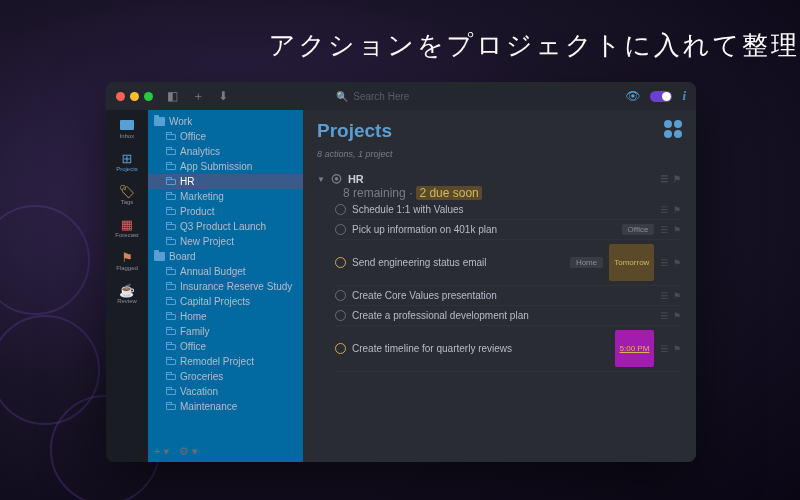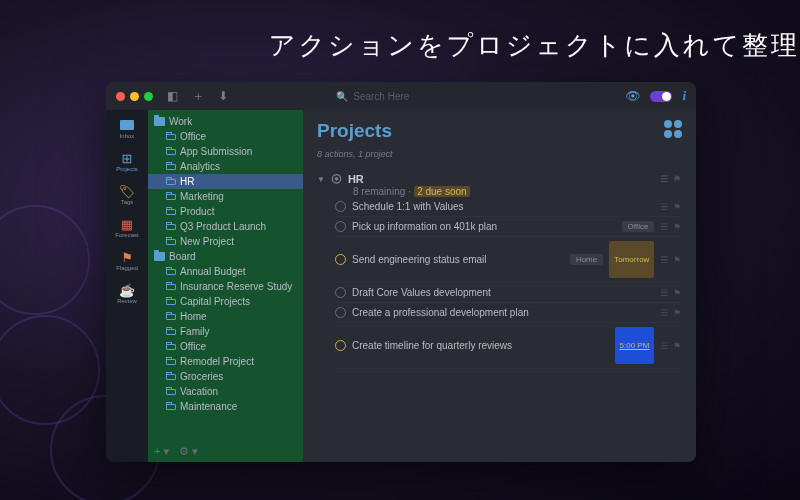--- a/index.html
+++ b/index.html
@@ -33,51 +33,51 @@
 .rail-ic { width: 16px; height: 14px; display: flex; align-items: center; justify-content: center; font-size: 13px; }
 .rail-lbl { font-size: 6px; color: #8a8d98; }
 .rail-item.active .rail-lbl { color: #5a9fd4; }
 .inbox-ic { background: #5a9fd4; width: 14px; height: 10px; border-radius: 1px; }
 .proj-ic { color: #5a9fd4; }
 .tag-ic { color: #d4a85a; }
 .fc-ic { color: #d4645a; }
 .flag-ic { color: #d4845a; }
 .rev-ic { color: #8a7ad4; }
 
-.outline { width: 155px; background: #14532d; overflow-y: auto; font-size: 10px; color: #b8bbc8; padding: 4px 0; }
+.outline { width: 155px; background: #0369a1; overflow-y: auto; font-size: 10px; color: #b8bbc8; padding: 4px 0; }
 .fold { display: flex; align-items: center; padding: 2px 6px; gap: 4px; cursor: pointer; }
 .fold-ic { width: 11px; height: 9px; background: #5a9fd4; border-radius: 1px; position: relative; flex-shrink: 0; }
 .fold-ic::before { content: ''; position: absolute; top: -2px; left: 0; width: 5px; height: 2px; background: #5a9fd4; border-radius: 1px 1px 0 0; }
 .proj { display: flex; align-items: center; padding: 2px 6px 2px 18px; gap: 4px; cursor: pointer; }
 .proj-fic { width: 10px; height: 6px; border: 1px solid #5a9fd4; border-radius: 1px; flex-shrink: 0; position: relative; }
 .proj-fic::before { content: ''; position: absolute; left: -1px; top: -3px; width: 4px; height: 2px; border: 1px solid #5a9fd4; border-bottom: none; border-radius: 1px 1px 0 0; }
 .proj.selected { background: #3a5a8a; color: #fff; }
 .outline-footer { position: absolute; bottom: 4px; left: 48px; color: #6a6d78; font-size: 11px; display: flex; gap: 10px; }
 
 .main { flex: 1; background: #2a2c34; padding: 10px 14px; overflow-y: auto; position: relative; }
 .main-hdr { display: flex; justify-content: space-between; align-items: flex-start; }
 .main-title { color: #5a9fd4; font-size: 19px; font-weight: 600; }
 .main-sub { color: #7a7d88; font-size: 9px; font-style: italic; margin-top: 7px; }
 .grid-ic { display: grid; grid-template-columns: 8px 8px; gap: 2px; }
 .grid-ic span { width: 8px; height: 8px; background: #5a9fd4; border-radius: 50%; }
 
 .group { margin-top: 14px; }
 .group-hdr { display: flex; align-items: center; gap: 6px; color: #c8cbd8; font-size: 11px; font-weight: 600; }
 .disc { color: #7a7d88; font-size: 8px; }
-.group-sub { font-size: 10px; color: #7a7d88; margin-left: 36px; margin-top: 1px; }
+.group-sub { font-size: 12px; color: #7a7d88; margin-left: 26px; margin-top: 1px; }
 .due-soon { background: #5a4a2a; color: #d4b85a; padding: 0 3px; border-radius: 2px; }
 
 .task { display: flex; align-items: center; gap: 6px; padding: 4px 0; font-size: 10px; color: #b8bbc8; margin-left: 18px; border-bottom: 1px solid rgba(255,255,255,0.03); }
 .chk { width: 11px; height: 11px; border: 1.2px solid #6a6d78; border-radius: 50%; flex-shrink: 0; }
 .chk.soon { border-color: #d4a85a; }
 .task-txt { flex: 1; }
 .tag-pill { background: #3a3c44; color: #8a8d98; font-size: 8px; padding: 1px 6px; border-radius: 2px; }
 .due { font-size: 8px; padding: 14px 5px; border-radius: 2px; }
 .due.tom { background: #5a4a2a; color: #d4b85a; }
-.due.time { background: #1d4ed8; color: #d4b85a; text-decoration: underline; }
+.due.time { background: #a21caf; color: #d4b85a; text-decoration: underline; }
 .task-trail { color: #4a4d58; font-size: 9px; letter-spacing: 1px; }
 </style>
 </head>
 <body>
 
 <div class="bg-ring ring1"></div>
 <div class="bg-ring ring2"></div>
 <div class="bg-ring ring3"></div>
 
 <div class="tagline">アクションをプロジェクトに入れて整理</div>
@@ -139,25 +139,25 @@
         <div class="fold">
           <div class="fold-ic"></div>
           <span>Work</span>
         </div>
         <div class="proj">
           <div class="proj-fic"></div>
           <span>Office</span>
         </div>
         <div class="proj">
           <div class="proj-fic"></div>
+          <span>Analytics</span>
+        </div>
+        <div class="proj">
+          <div class="proj-fic"></div>
           <span>App Submission</span>
-        </div>
-        <div class="proj">
-          <div class="proj-fic"></div>
-          <span>Analytics</span>
         </div>
         <div class="proj selected">
           <div class="proj-fic"></div>
           <span>HR</span>
         </div>
         <div class="proj">
           <div class="proj-fic"></div>
           <span>Marketing</span>
         </div>
         <div class="proj">
@@ -258,21 +258,21 @@
             </div>
             <div class="task">
               <div class="chk soon"></div>
               <span class="task-txt">Send engineering status email</span>
               <span class="tag-pill">Home</span>
               <span class="due tom">Tomorrow</span>
               <span class="task-trail">☰ ⚑</span>
             </div>
             <div class="task">
               <div class="chk"></div>
-              <span class="task-txt">Draft Core Values development</span>
+              <span class="task-txt">Create Core Values presentation</span>
               <span class="task-trail">☰ ⚑</span>
             </div>
             <div class="task">
               <div class="chk"></div>
               <span class="task-txt">Create a professional development plan</span>
               <span class="task-trail">☰ ⚑</span>
             </div>
             <div class="task">
               <div class="chk soon"></div>
               <span class="task-txt">Create timeline for quarterly reviews</span>

